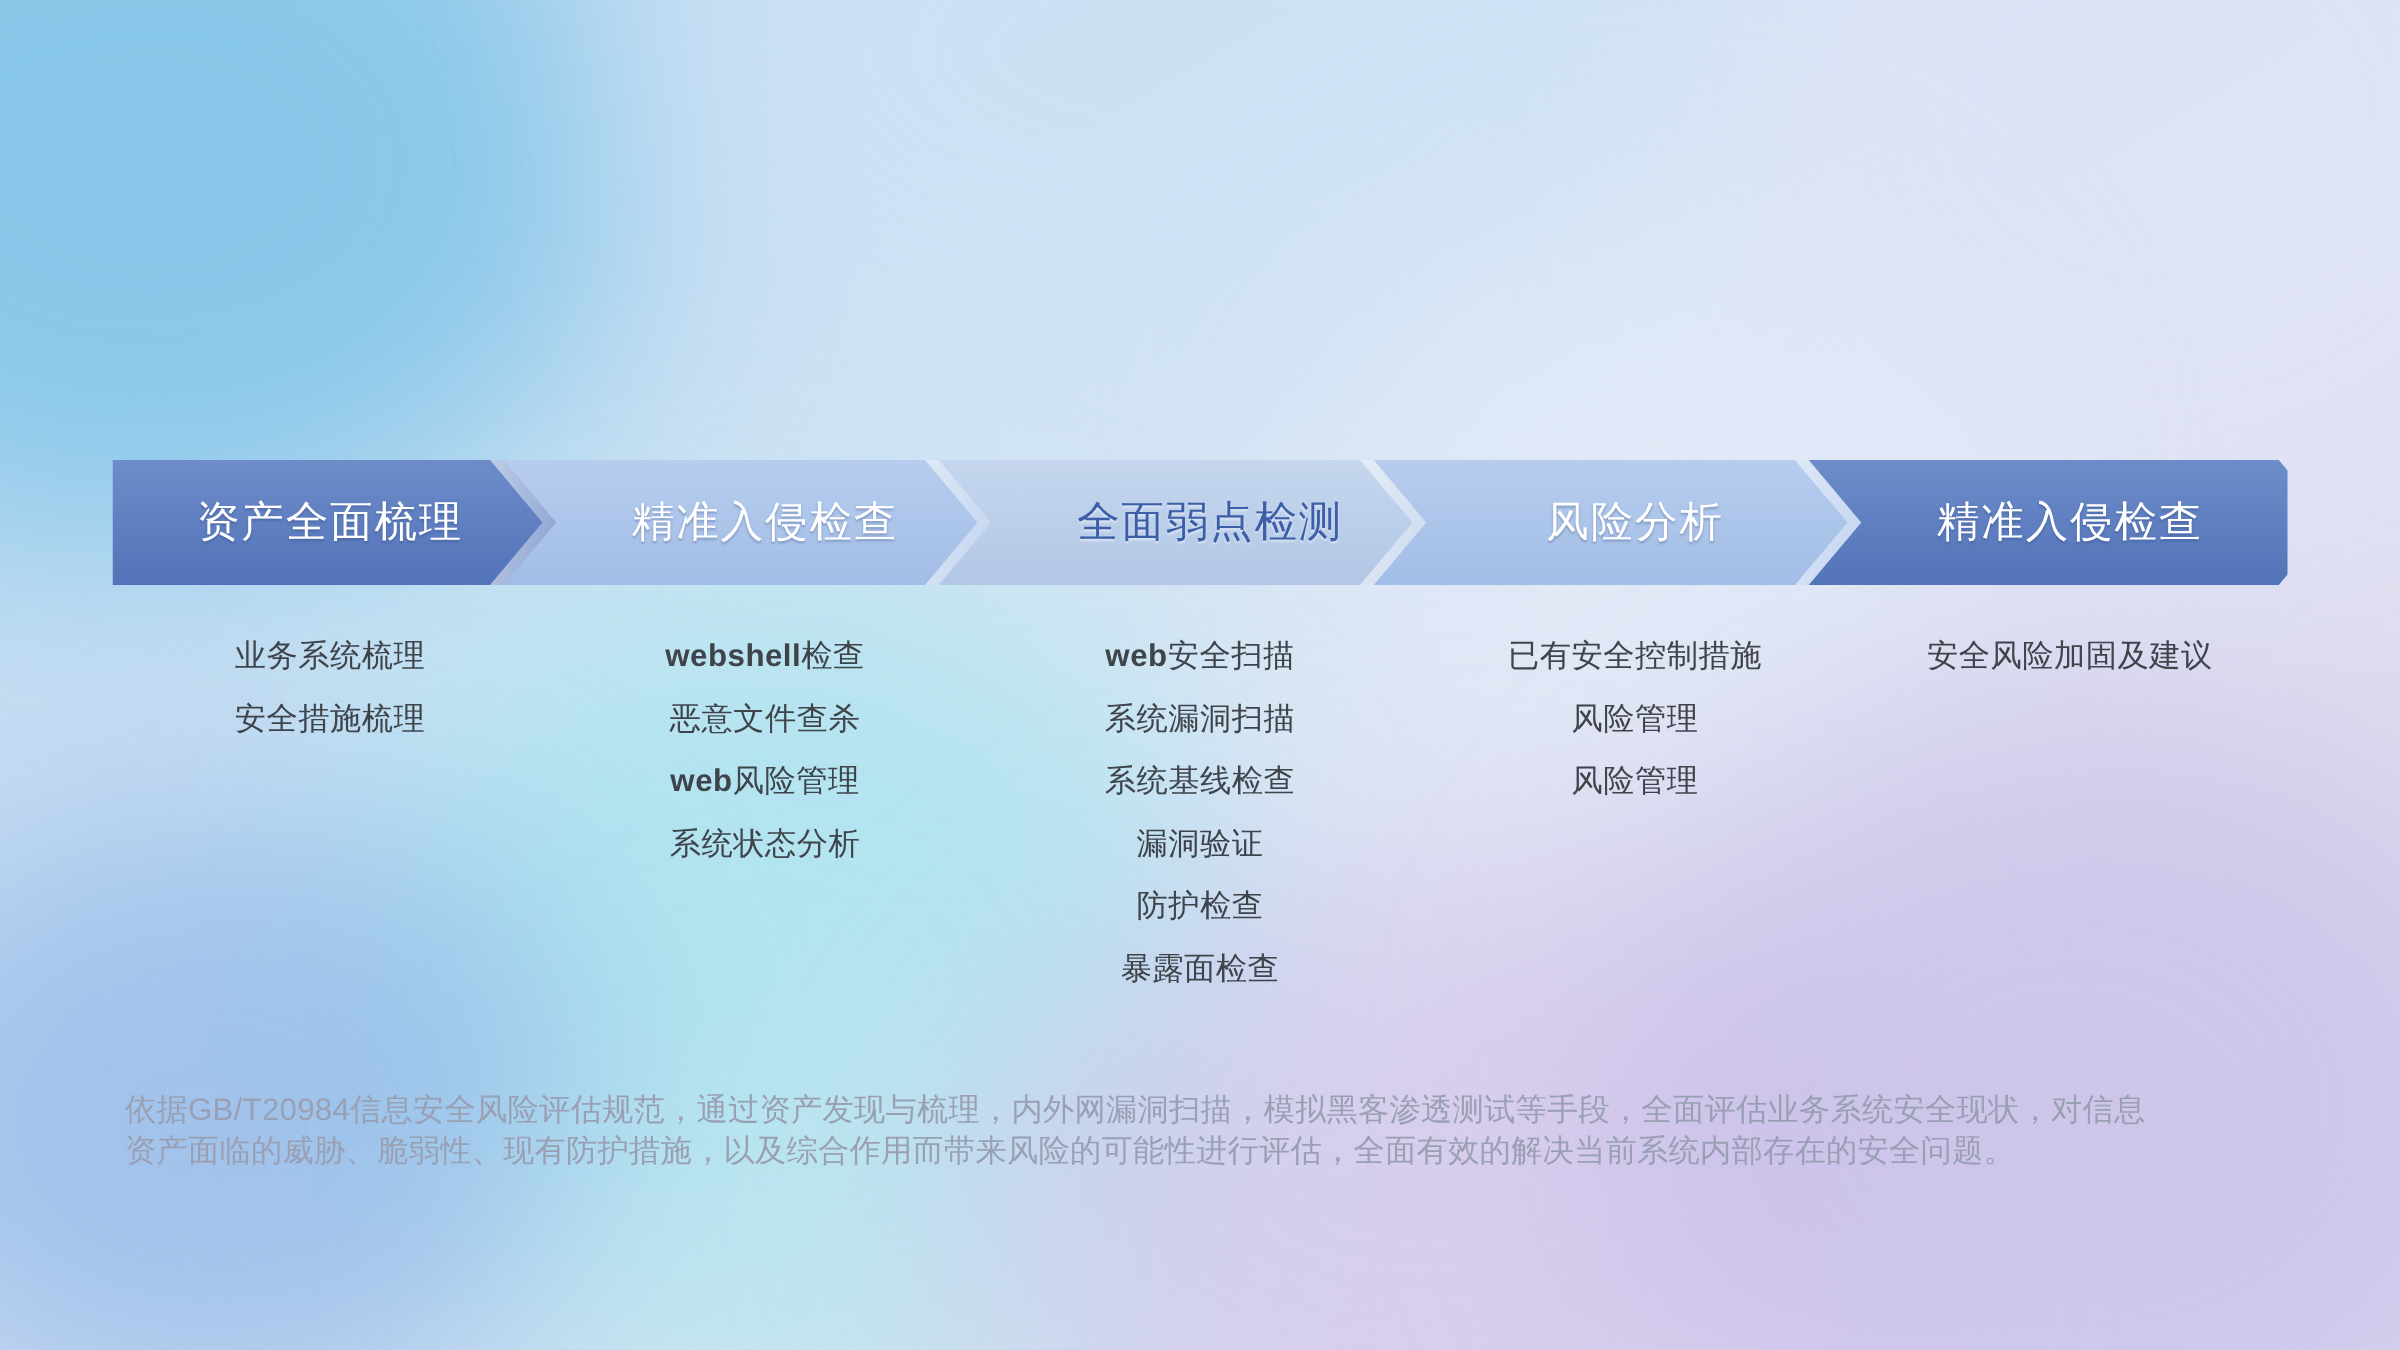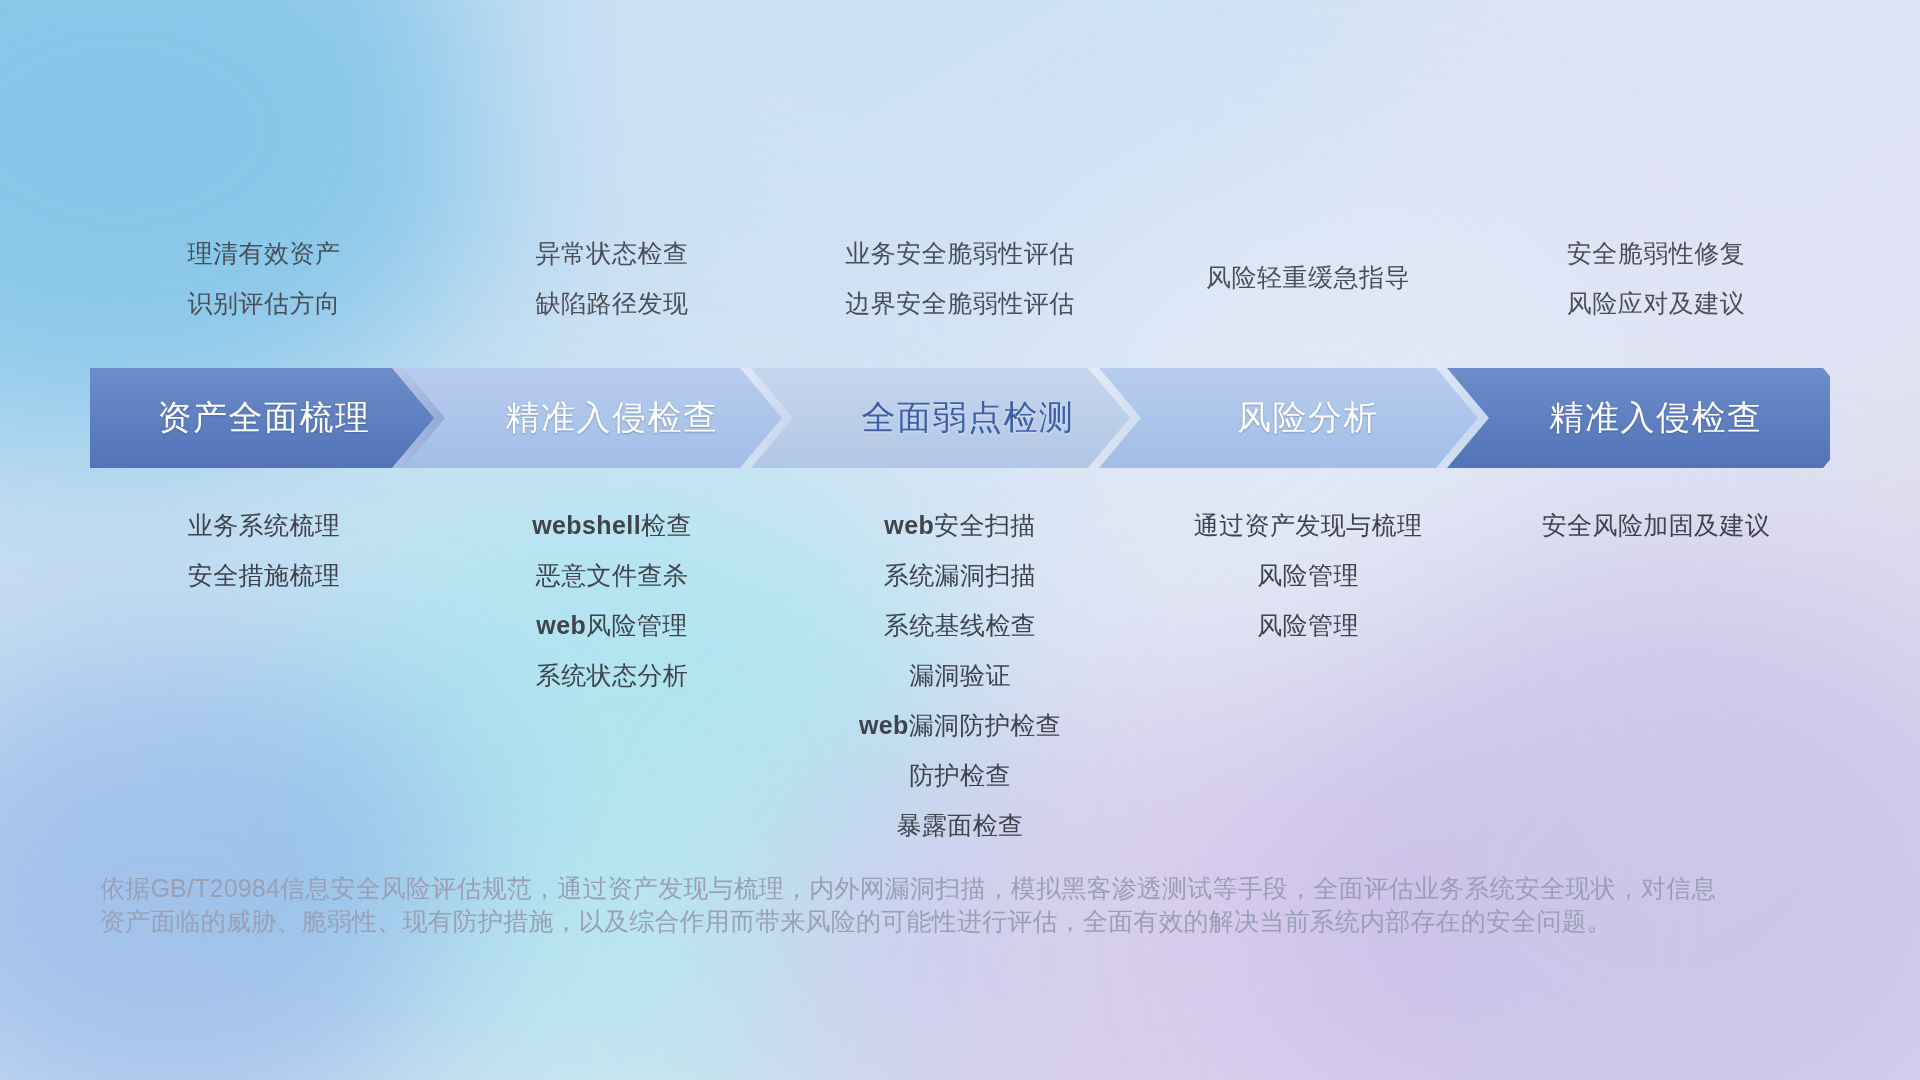--- a/index.html
+++ b/index.html
@@ -115,41 +115,20 @@
   <div class="blob b1"></div>
   <div class="blob b7"></div>
   <div class="blob b6"></div>
   <div class="blob b9"></div>
   <div class="blob b2"></div>
   <div class="blob b3"></div>
   <div class="blob b8"></div>
   <div class="blob b4"></div>
   <div class="blob b5"></div>
 
-  <div class="row" id="top-row">
-      <div class="col">
-        <div class="cap">理清有效资产</div>
-        <div class="cap">识别评估方向</div>
-      </div>
-      <div class="col">
-        <div class="cap">异常状态检查</div>
-        <div class="cap">缺陷路径发现</div>
-      </div>
-      <div class="col">
-        <div class="cap">业务安全脆弱性评估</div>
-        <div class="cap">边界安全脆弱性评估</div>
-      </div>
-      <div class="col" style="padding-top: 24px;">
-        <div class="cap">风险轻重缓急指导</div>
-      </div>
-      <div class="col">
-        <div class="cap">安全脆弱性修复</div>
-        <div class="cap">风险应对及建议</div>
-      </div>
-    </div>
 
   <div id="banner">
     <svg width="1740" height="100" viewBox="0 0 1740 100">
       <defs>
         <linearGradient id="gDark" x1="0" y1="0" x2="0" y2="1">
           <stop offset="0" stop-color="#6d8cc9"></stop>
           <stop offset="1" stop-color="#5273b9"></stop>
         </linearGradient>
         <linearGradient id="gLight" x1="0" y1="0" x2="0" y2="1">
           <stop offset="0" stop-color="#b7cdee"></stop>
@@ -198,26 +177,25 @@
         <div class="item"><b>webshell</b><span>检查</span></div>
         <div class="item">恶意文件查杀</div>
         <div class="item"><b>web</b><span>风险管理</span></div>
         <div class="item">系统状态分析</div>
       </div>
       <div class="col">
         <div class="item"><b>web</b><span>安全扫描</span></div>
         <div class="item">系统漏洞扫描</div>
         <div class="item">系统基线检查</div>
         <div class="item">漏洞验证</div>
-        <div class="item"><b>web</b><span>漏洞防护检查</span></div>
         <div class="item">防护检查</div>
         <div class="item">暴露面检查</div>
       </div>
       <div class="col">
-        <div class="item">通过资产发现与梳理</div>
+        <div class="item">已有安全控制措施</div>
         <div class="item">风险管理</div>
         <div class="item">风险管理</div>
       </div>
       <div class="col">
         <div class="item">安全风险加固及建议</div>
       </div>
     </div>
 
   <div id="footer">
     <div>依据GB/T20984信息安全风险评估规范，通过资产发现与梳理，内外网漏洞扫描，模拟黑客渗透测试等手段，全面评估业务系统安全现状，对信息</div>

